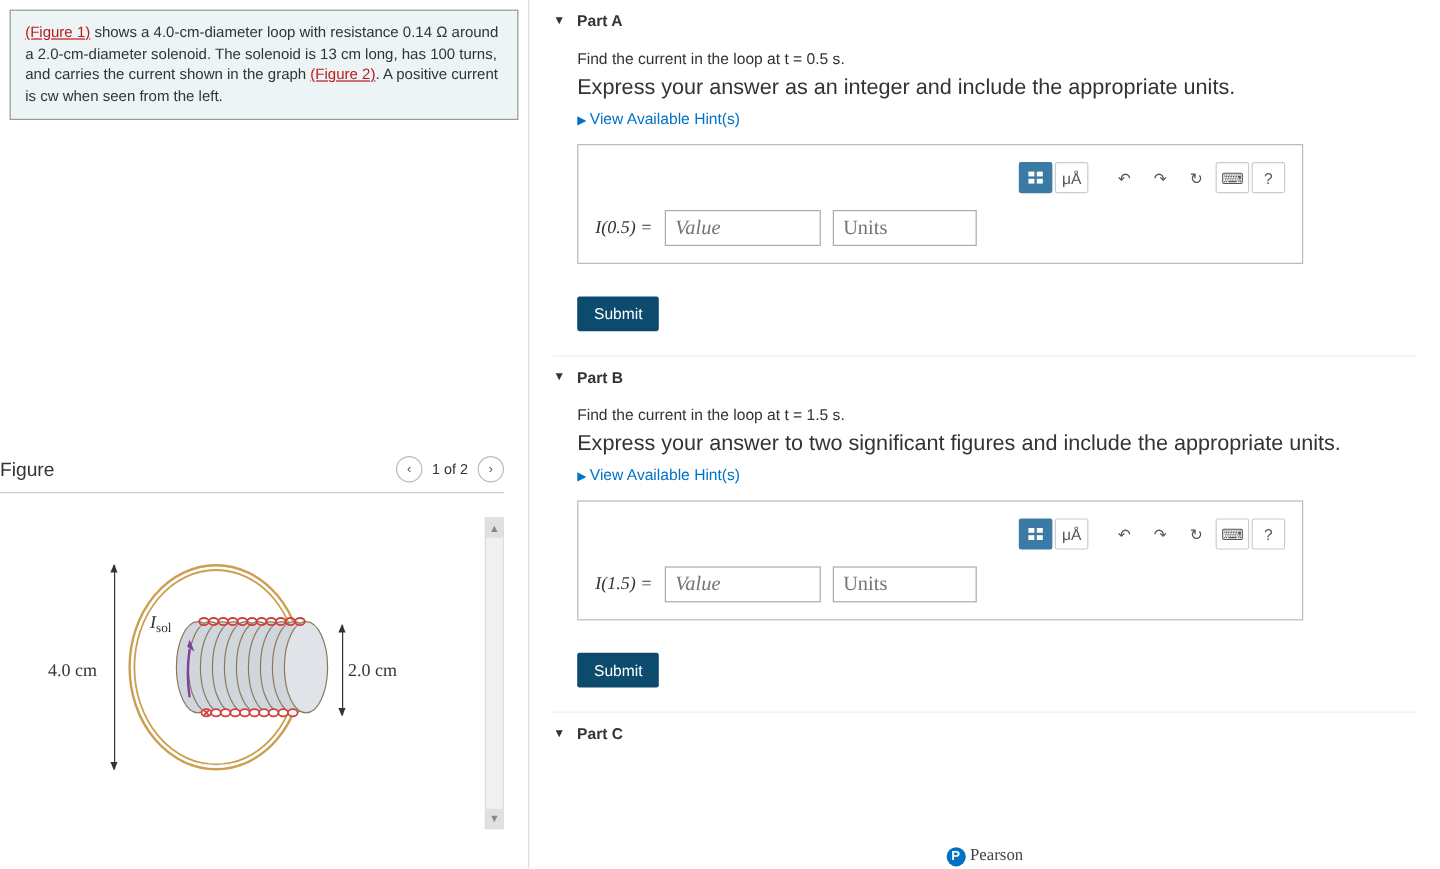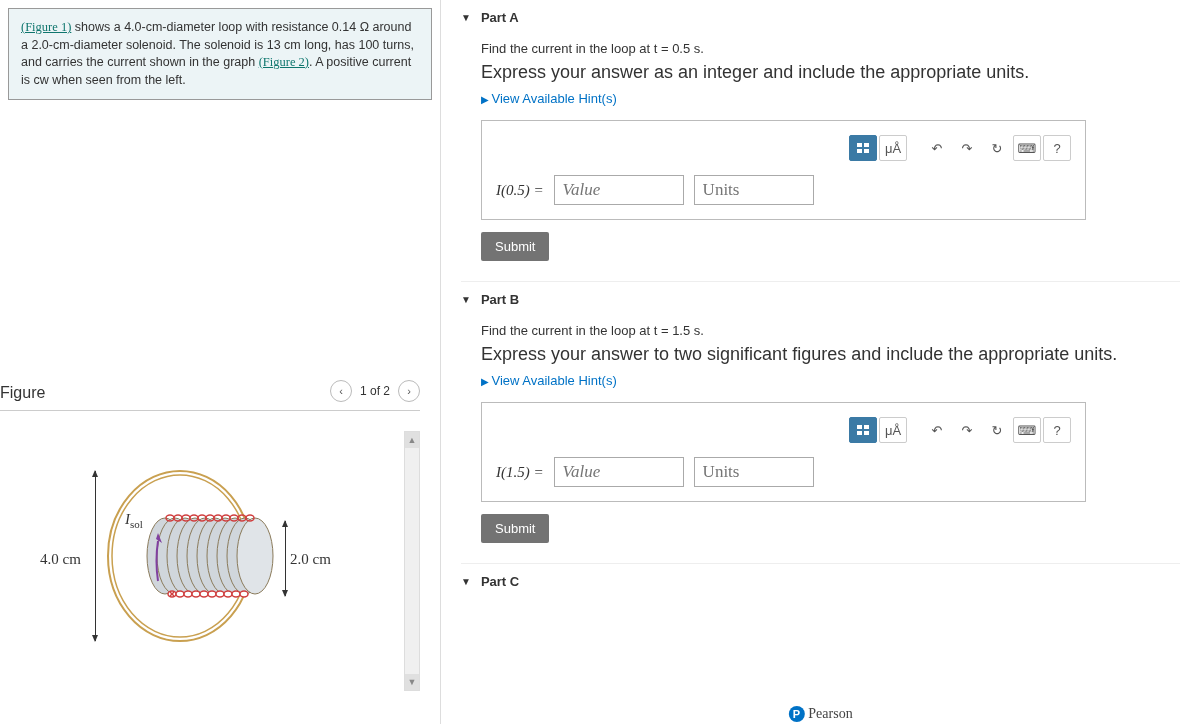--- a/index.html
+++ b/index.html
@@ -2,21 +2,21 @@
 <html><head>
 <meta charset="utf-8">
 <style>
 * { box-sizing: border-box; margin: 0; padding: 0; }
 body { font-family: Arial, Helvetica, sans-serif; font-size: 13px; color: #333; background: #fff; width: 1200px; height: 724px; overflow: hidden; position: relative; }
 .main { display: flex; height: 100%; }
 .left-col { width: 440px; padding: 0; position: relative; }
 .right-col { flex: 1; padding: 0 20px; border-left: 1px solid #ddd; overflow: hidden; position: relative; }
 
 .intro-box { border: 1px solid #999; background: #ecf4f6; padding: 10px 12px; margin: 8px 8px 0 8px; font-size: 12.5px; line-height: 1.4; }
-.intro-box a { color: #0f766e; text-decoration: underline; font-family: Liberation Serif, serif; }
+.intro-box a { color: #b91c1c; text-decoration: underline; }
 
 .figure-header { display: flex; align-items: flex-end; justify-content: space-between; padding: 0 20px 0 0; margin-top: 280px; }
 .figure-title { font-size: 16px; color: #333; padding-left: 0; }
 .figure-nav { display: flex; align-items: center; gap: 8px; }
 .nav-btn { width: 22px; height: 22px; border: 1px solid #bbb; border-radius: 50%; background: #fff; display: flex; align-items: center; justify-content: center; font-size: 11px; color: #555; cursor: pointer; }
 .nav-label { font-size: 12px; color: #333; }
 
 .figure-divider { border-top: 1px solid #ccc; margin: 8px 20px 0 0; }
 
 .figure-area { position: relative; height: 250px; margin-top: 20px; }
@@ -44,21 +44,21 @@
 .tool-btn { width: 28px; height: 26px; border: 1px solid #ccc; background: #fff; display: flex; align-items: center; justify-content: center; font-size: 13px; color: #555; cursor: pointer; border-radius: 2px; }
 .tool-btn.blue { background: #3b7aa5; color: #fff; border-color: #3b7aa5; }
 .tool-sep { width: 12px; }
 
 .input-row { display: flex; align-items: center; gap: 10px; }
 .input-label { font-family: 'Times New Roman', serif; font-size: 15px; font-style: italic; }
 .val-input, .unit-input { height: 30px; border: 1px solid #aaa; padding: 0 8px; font-family: 'Times New Roman', serif; font-size: 17px; color: #aaa; font-style: italic; }
 .val-input { width: 130px; }
 .unit-input { width: 120px; font-style: normal; }
 
-.submit-btn { background: #737373; color: #fff; border: none; padding: 7px 14px; font-size: 13px; margin-top: 12px; cursor: pointer; border-radius: 2px; }
+.submit-btn { background: #0c4a6e; color: #fff; border: none; padding: 7px 14px; font-size: 13px; margin-top: 27px; cursor: pointer; border-radius: 2px; }
 
 .pearson { position: absolute; bottom: 2px; left: 50%; transform: translateX(-50%); display: flex; align-items: center; gap: 4px; color: #444; font-family: Georgia, serif; font-size: 14px; }
 .pearson-icon { width: 16px; height: 16px; border-radius: 50%; background: #0072c6; color: #fff; display: flex; align-items: center; justify-content: center; font-size: 11px; font-weight: bold; font-family: Arial; }
 
 svg.solenoid-svg { position: absolute; left: 60px; top: 10px; }
 .arrow-line { position: absolute; left: 55px; top: 20px; width: 1px; height: 170px; background: #333; }
 .arrow-line::before, .arrow-line::after { content: ''; position: absolute; left: -3px; width: 0; height: 0; border-left: 3.5px solid transparent; border-right: 3.5px solid transparent; }
 .arrow-line::before { top: -1px; border-bottom: 7px solid #333; }
 .arrow-line::after { bottom: -1px; border-top: 7px solid #333; }
 .arrow-line-2 { position: absolute; left: 245px; top: 70px; width: 1px; height: 75px; background: #333; }

